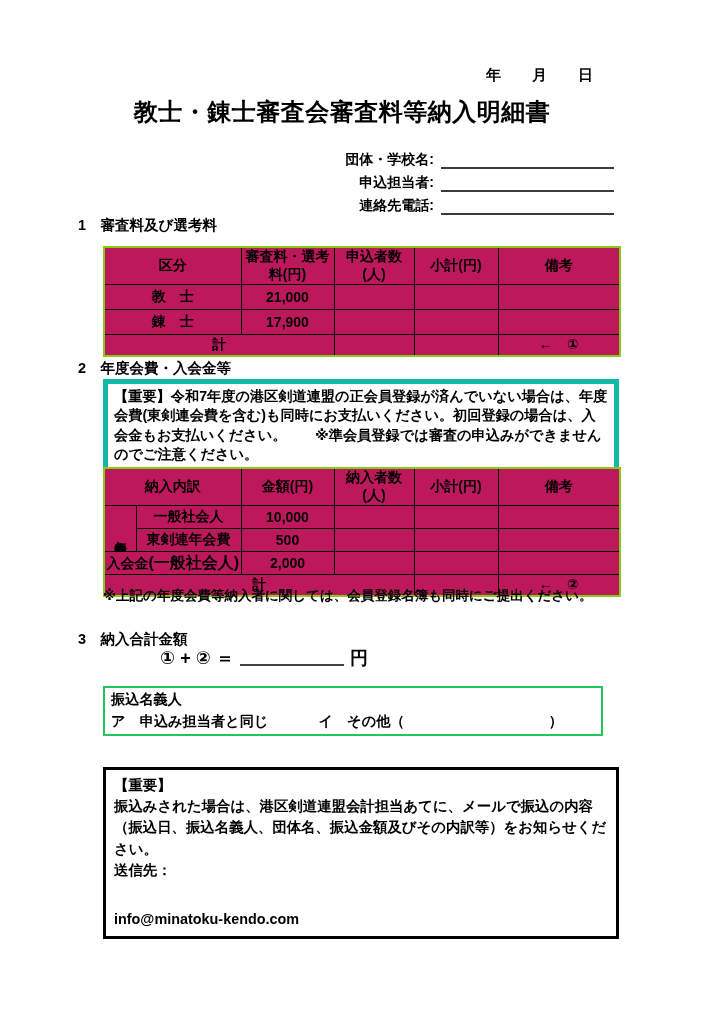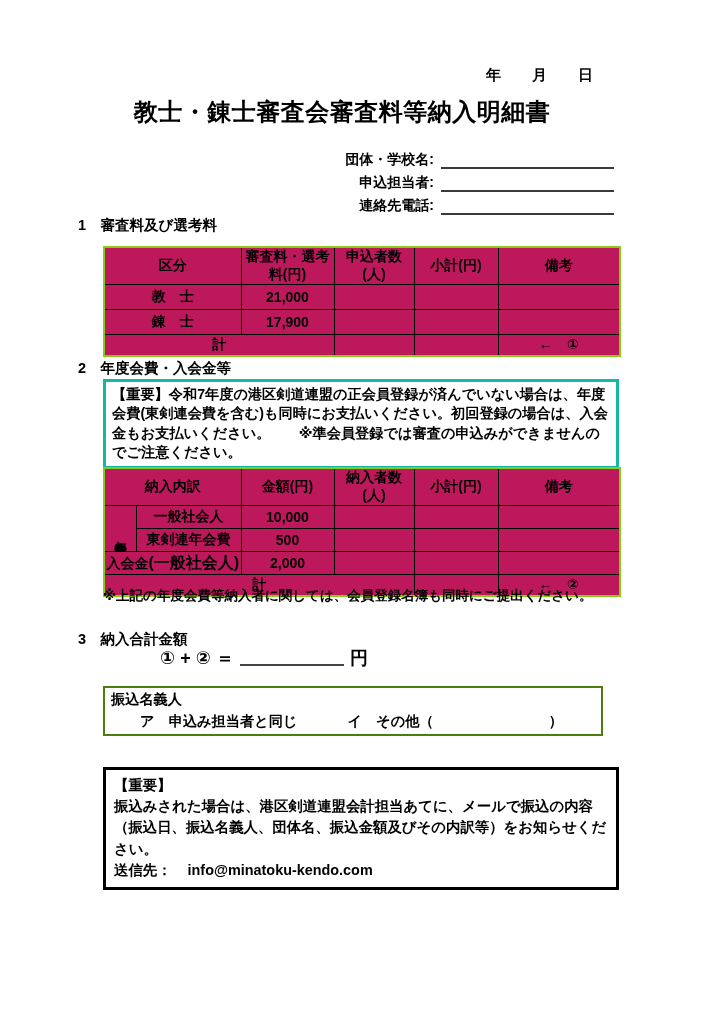--- a/index.html
+++ b/index.html
@@ -29,35 +29,35 @@
   table.t { position:absolute; left:103px; border-collapse:collapse; table-layout:fixed; width:516px; background:#be185d; border:2px solid #84cc16; }
   table.t td, table.t th { border:1px solid #000; font-size:14px; font-weight:600; text-align:center; vertical-align:middle; padding:0; overflow:hidden; }
   tr.h23 { height:23px; } tr.h25 { height:25px; } tr.h22 { height:21px; }
   .fs11 { font-size:11px; } .fs12 { font-size:12.5px; } .fs13 { font-size:13px; }
   td.num { text-align:right; padding-right:12px; }
   td.arrow { text-align:left; padding-left:8px; font-size:15px; }
   .vert { writing-mode:vertical-rl; text-orientation:upright; font-size:12.5px; letter-spacing:1px; display:inline-block; line-height:1; }
   .subsm { font-size:16px; }
 
   
-  .notice-box { top:379px; left:103px; width:516px; border:3px solid #14b8a6; padding:3px 5px 4px 6px; font-size:14.2px; line-height:1.36; }
+  .notice-box { top:379px; left:103px; width:516px; border:5px solid #14b8a6; padding:3px 5px 4px 6px; font-size:14.2px; line-height:1.36; }
   .footnote { top:587px; left:103px; font-size:13.5px; }
 
   
   .formula { top:646px; left:160px; font-size:18px; display:flex; align-items:flex-start; }
   .formula .line { display:inline-block; width:104px; border-bottom:2px solid #444; height:20px; margin:0 6px; }
 
-  .payer-box { top:686px; left:103px; width:500px; height:50px; border:2px solid #4d7c0f; padding:2px 6px; font-size:14.2px; }
-  .payer-box .l2 { display:flex; align-items:baseline; margin-top:3px;margin-left:29px; }
+  .payer-box { top:686px; left:103px; width:500px; height:50px; border:2px solid #22c55e; padding:2px 6px; font-size:14.2px; }
+  .payer-box .l2 { display:flex; align-items:baseline; margin-top:3px; }
   .payer-box .gap { width:50px; }
   .payer-box .grow { flex:1; }
   .payer-box .close { margin-right:32px; }
 
   .imp-box { top:767px; left:103px; width:516px; min-height:100px; border:3px solid #000; padding:5px 8px 6px 8px; font-size:14.4px; line-height:1.47; }
-  .imp-box .send { display:flex; gap:16px; }
+  .imp-box .send { display:flex; gap:28px;flex-direction:column; }
 </style>
 </head>
 <body>
 
 <div class="abs date-line">
   <span>年</span>
   <span>月</span>
   <span>日</span>
 </div>
 

